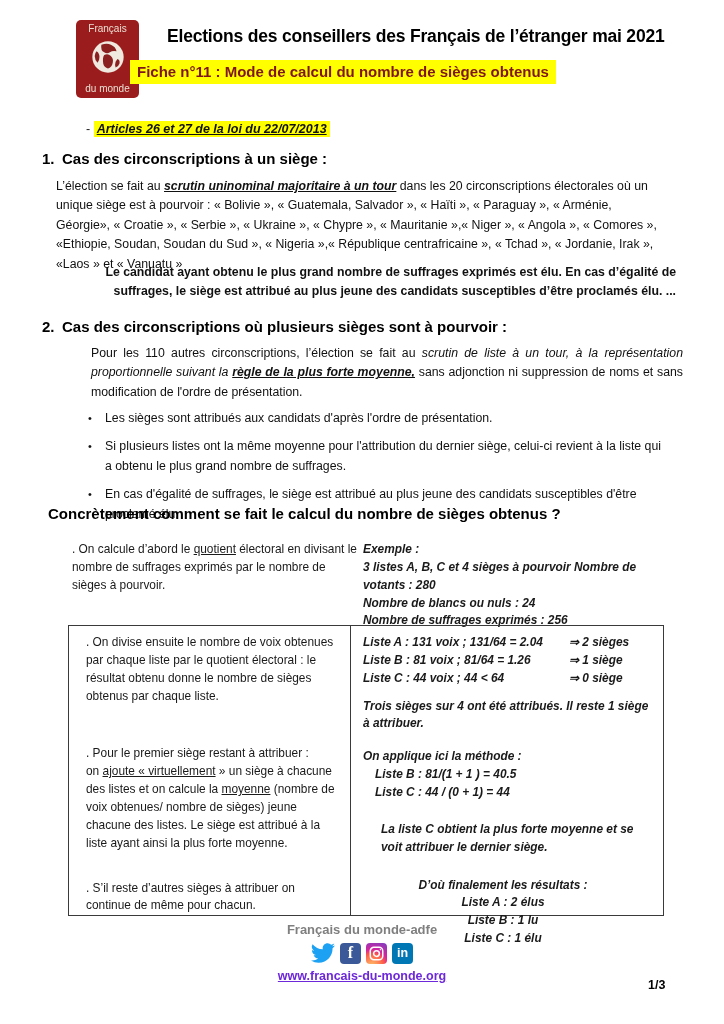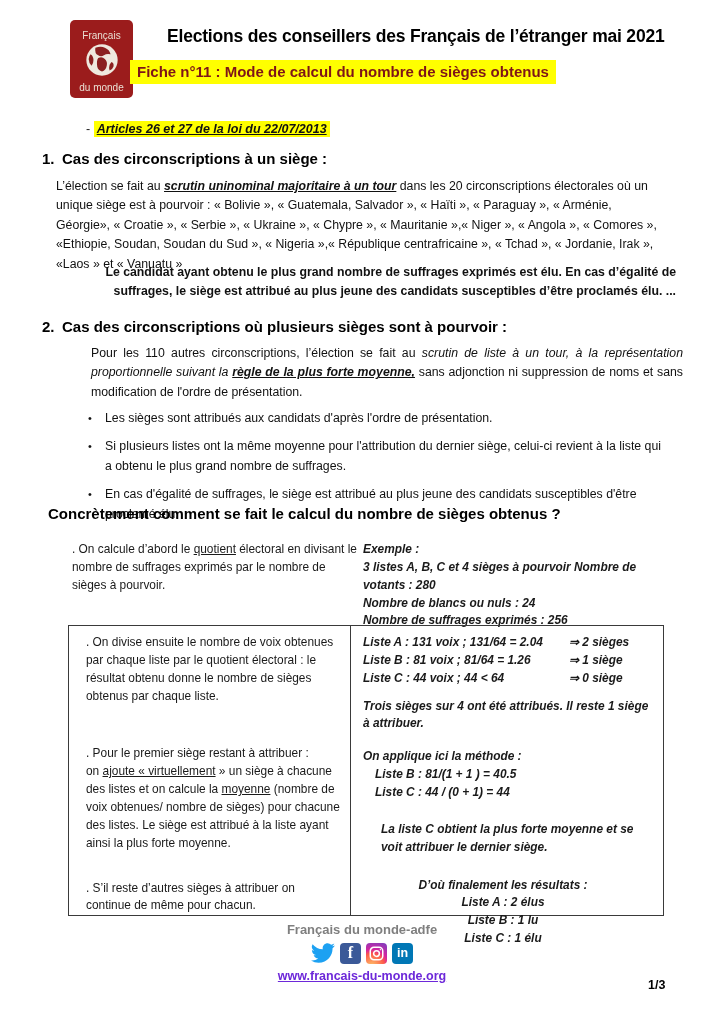--- a/index.html
+++ b/index.html
@@ -3,23 +3,23 @@
 <meta charset="utf-8">
 <style>
   * { margin:0; padding:0; box-sizing:border-box; }
   html,body { background:#ffffff; }
   .page {
     position:relative; width:724px; height:1024px; background:#ffffff;
     font-family:"Liberation Sans", sans-serif; color:#1a1a1a; overflow:hidden;
   }
   
   .logo {
-    position:absolute; left:70px; top:20px; width:63px; height:78px;
+    position:absolute; left:76px; top:20px; width:63px; height:78px;
     background:#9B1C1C; border-radius:5px; display:flex; flex-direction:column;
-    align-items:center; justify-content:space-between; padding:11px 2px;
+    align-items:center; justify-content:space-between; padding:4px 2px;
   }
   .logo .lg-txt { color:#EADFD3; font-size:10px; line-height:10px; }
   .title {
     position:absolute; left:130px; top:26px; width:560px;
     font-size:17.5px; font-weight:bold; letter-spacing:-0.2px; color:#000;margin-left:37px;
   }
   .subtitle {
     position:absolute; left:130px; top:60px; display:inline-block;
     background:#FFFF00; color:#7E1518; font-weight:bold; font-size:15px;
     padding:3px 7px 4px 7px;
@@ -154,21 +154,21 @@
   <div class="example">
     <div>Exemple :</div>
     <div>3 listes A, B, C et 4 sièges à pourvoir Nombre de votants : 280</div>
     <div>Nombre de blancs ou nuls : 24</div>
     <div>Nombre de suffrages exprimés : 256</div>
   </div>
 
   <div class="calc-box">
     <div class="cb-left">
       <div class="p1">. On divise ensuite le nombre de voix obtenues par chaque liste par le quotient électoral : le résultat obtenu donne le nombre de sièges obtenus par chaque liste.</div>
-      <div class="p2"><span>. Pour le premier siège restant à attribuer :</span><br><span>on </span><span class="u">ajoute « virtuellement</span><span> » un siège à chacune des listes et on calcule la </span><span class="u">moyenne</span><span> (nombre de voix obtenues/ nombre de sièges) pour chacune des listes. Le siège est attribué à la liste ayant ainsi la plus forte moyenne.</span></div>
+      <div class="p2"><span>. Pour le premier siège restant à attribuer :</span><br><span>on </span><span class="u">ajoute « virtuellement</span><span> » un siège à chacune des listes et on calcule la </span><span class="u">moyenne</span><span> (nombre de voix obtenues/ nombre de sièges) jeune chacune des listes. Le siège est attribué à la liste ayant ainsi la plus forte moyenne.</span></div>
       <div class="p3">. S’il reste d’autres sièges à attribuer on continue de même pour chacun.</div>
     </div>
     <div class="cb-right">
       <div class="calc-row">
         <span class="calc">Liste A : 131 voix ; 131/64 = 2.04</span>
         <span>⇒ 2 sièges</span>
       </div>
       <div class="calc-row">
         <span class="calc">Liste B : 81 voix ; 81/64 = 1.26</span>
         <span>⇒ 1 siège</span>

